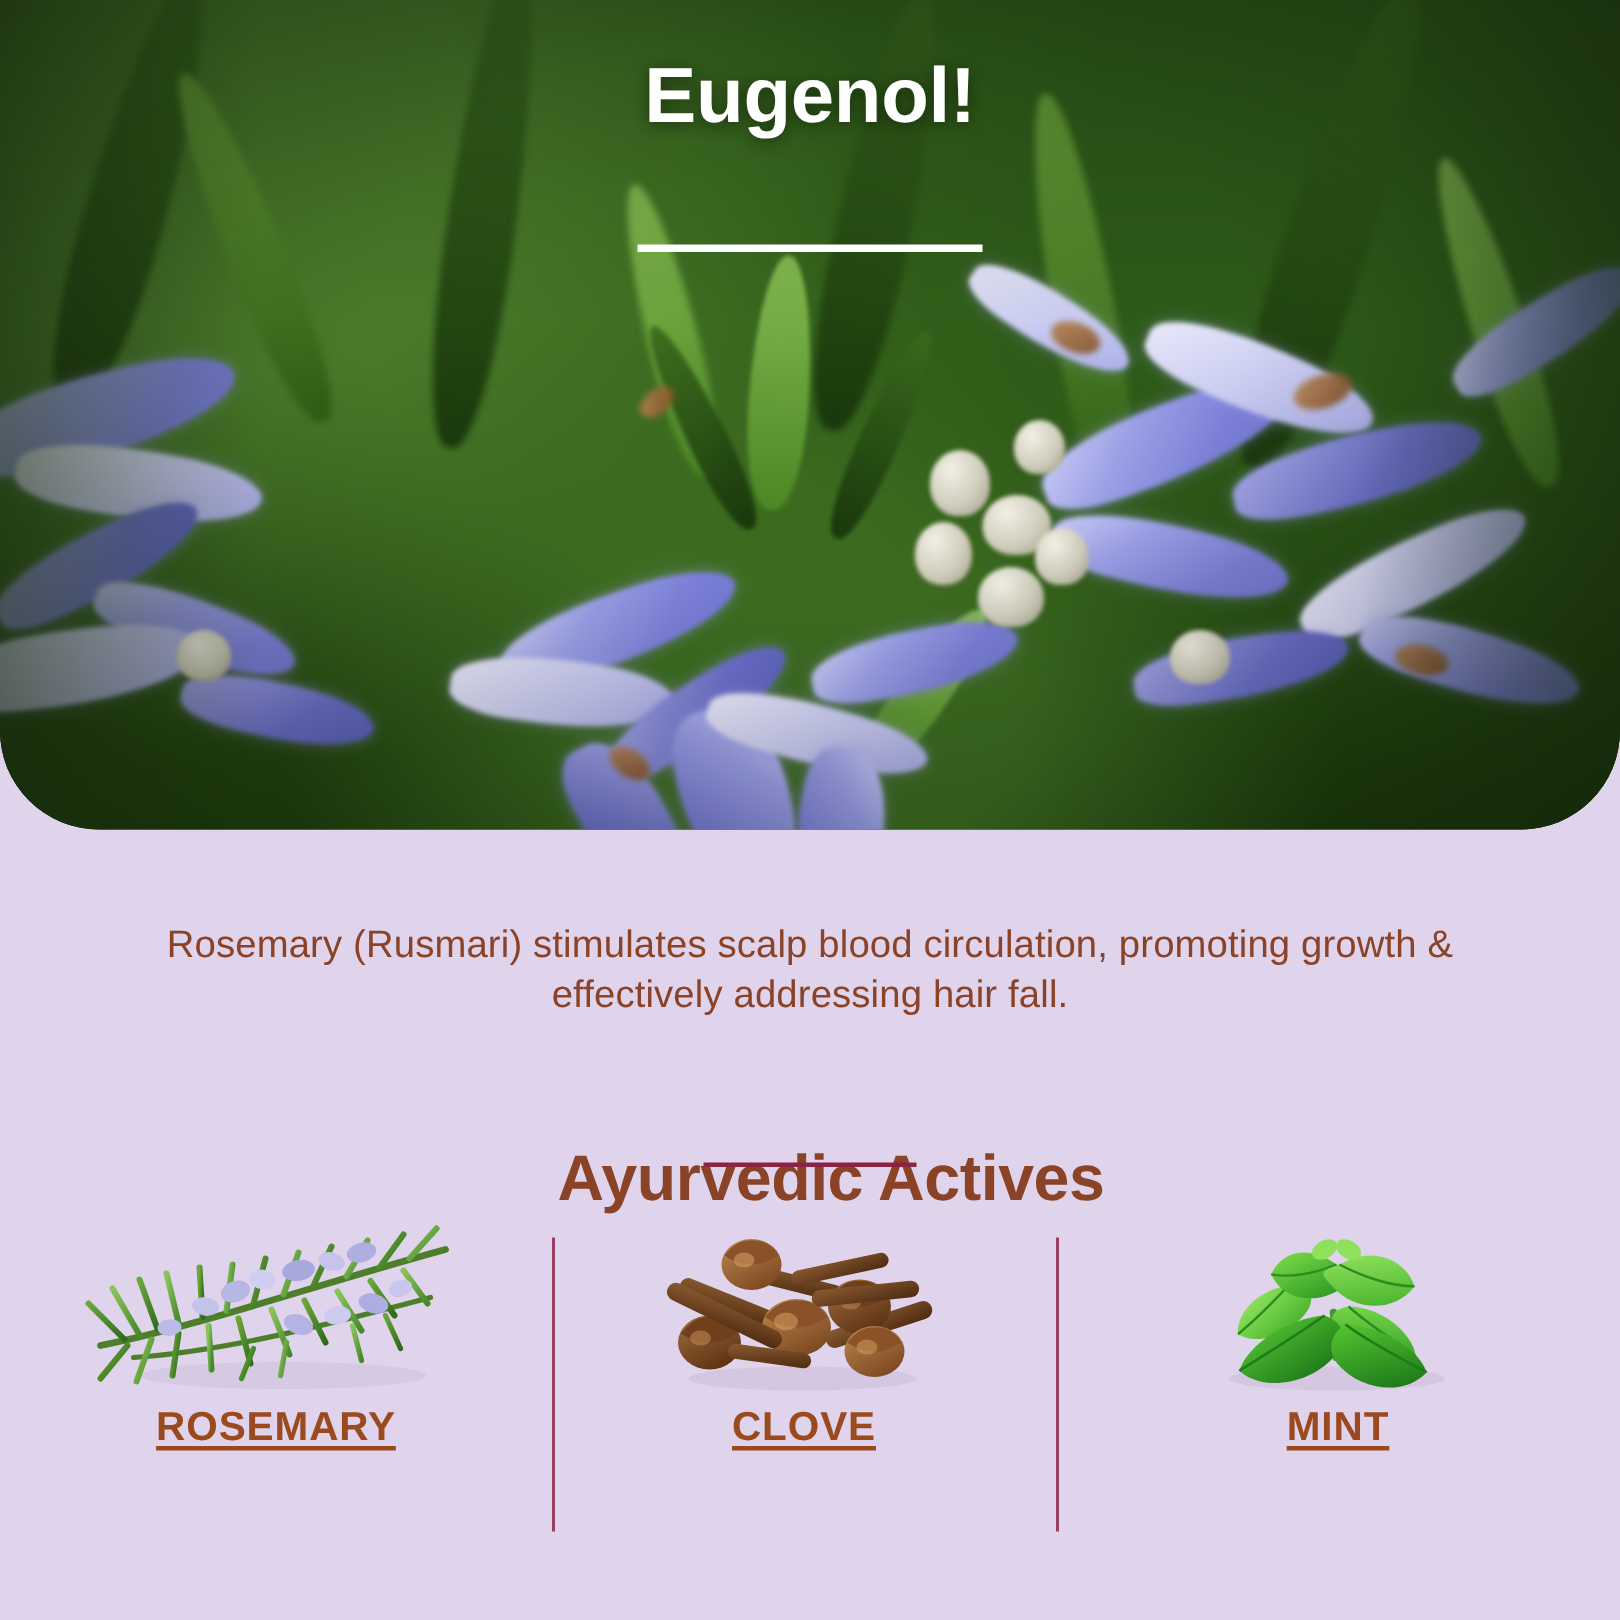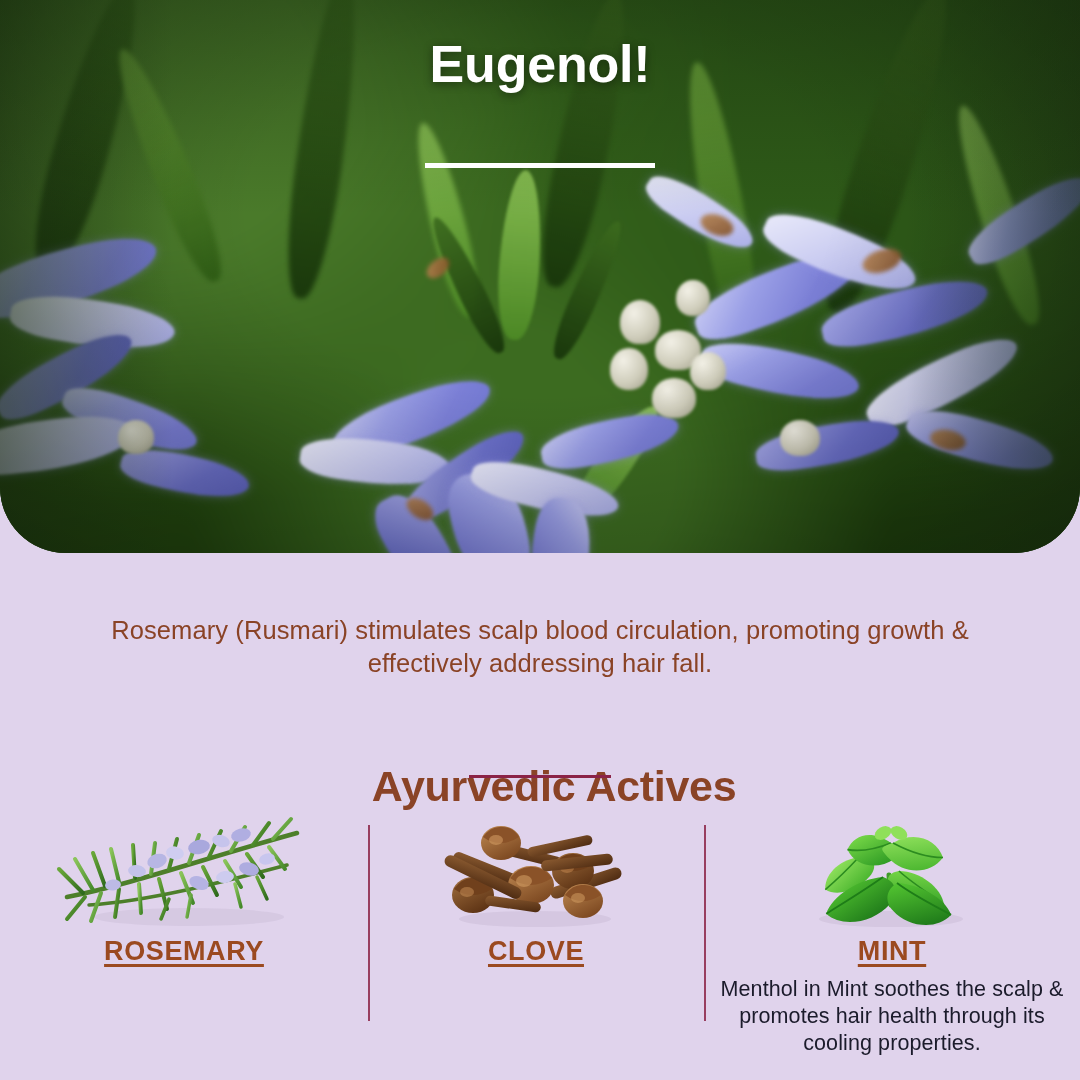--- a/index.html
+++ b/index.html
@@ -469,17 +469,16 @@
             <path d="M0 0 C18 10 42 18 58 24" stroke="#1e7d18" stroke-width="1.8" fill="none"></path>
           </g>
 
           <g transform="translate(104,24)">
             <ellipse cx="-8" cy="-4" rx="9" ry="6" fill="#8fe05a" transform="rotate(-30 -8 -4)"></ellipse>
             <ellipse cx="8" cy="-4" rx="9" ry="6" fill="#8fe05a" transform="rotate(30 8 -4)"></ellipse>
           </g>
         </svg>
       </div>
       <div class="col-title">MINT</div>
-      <div class="col-body">Menthol in Mint soothes the scalp &amp; promotes hair health through its cooling properties.</div>
     </div>
   </div>
 
 </div>
 
 </body></html>

